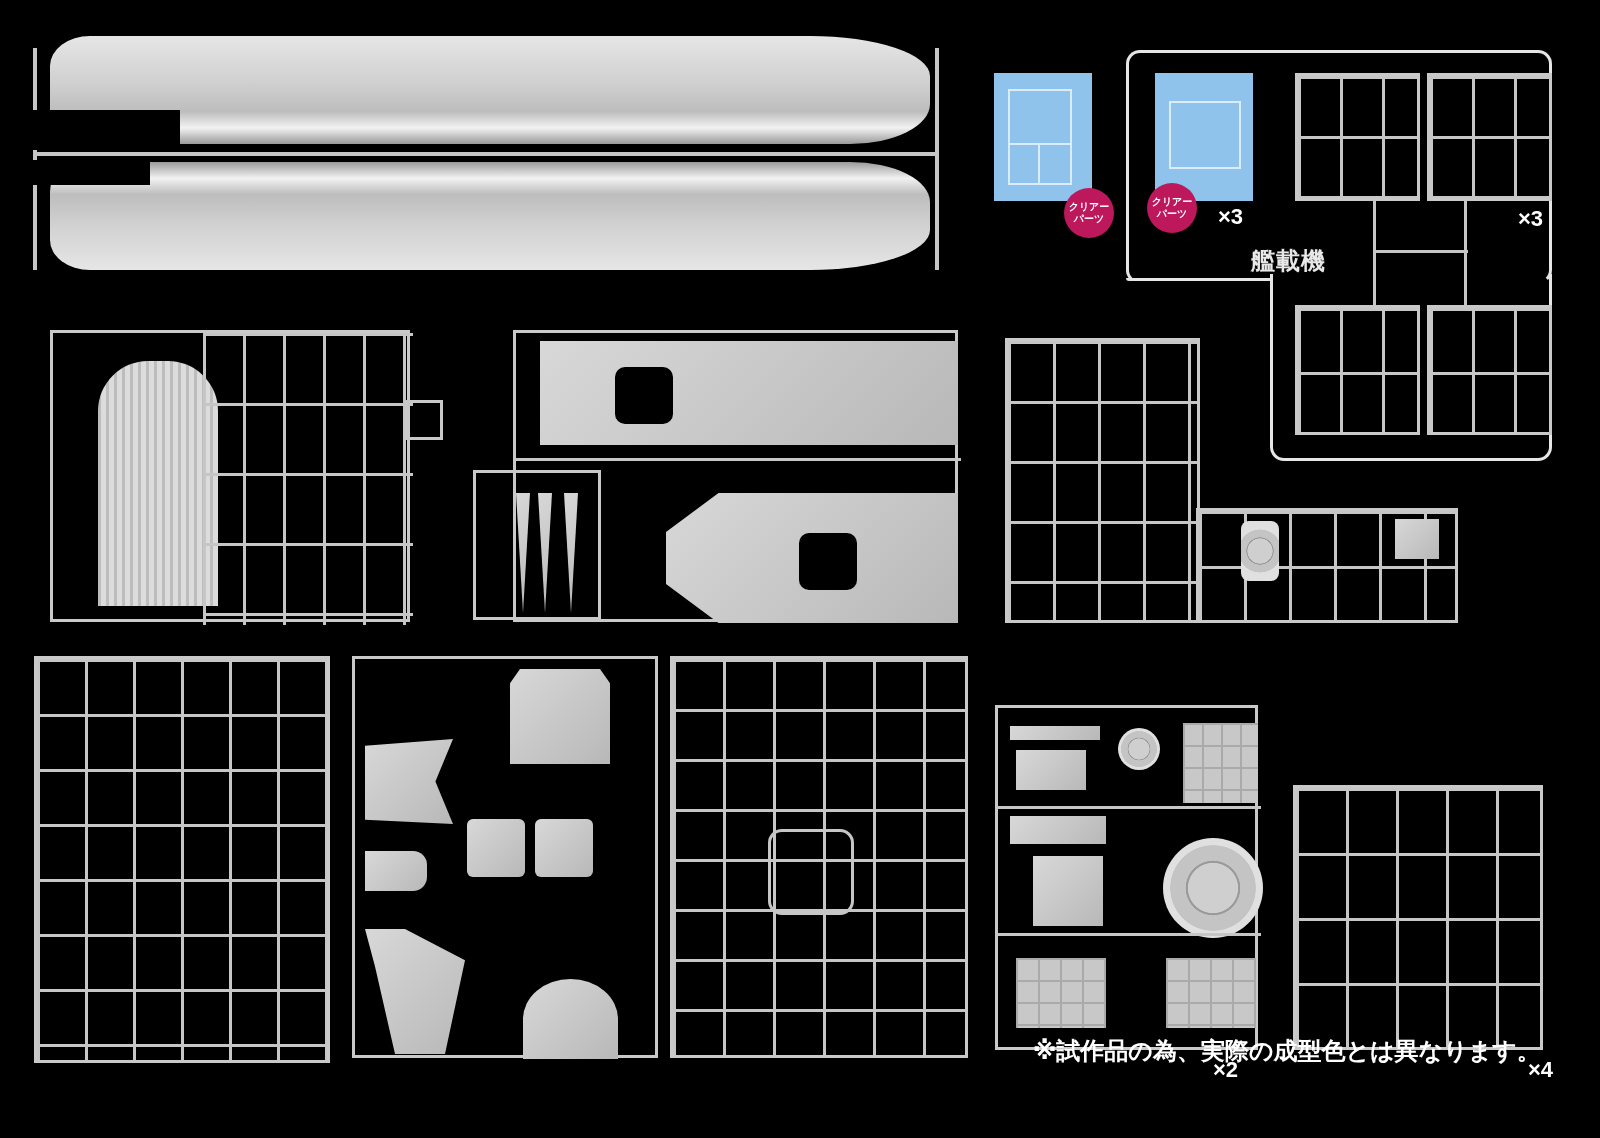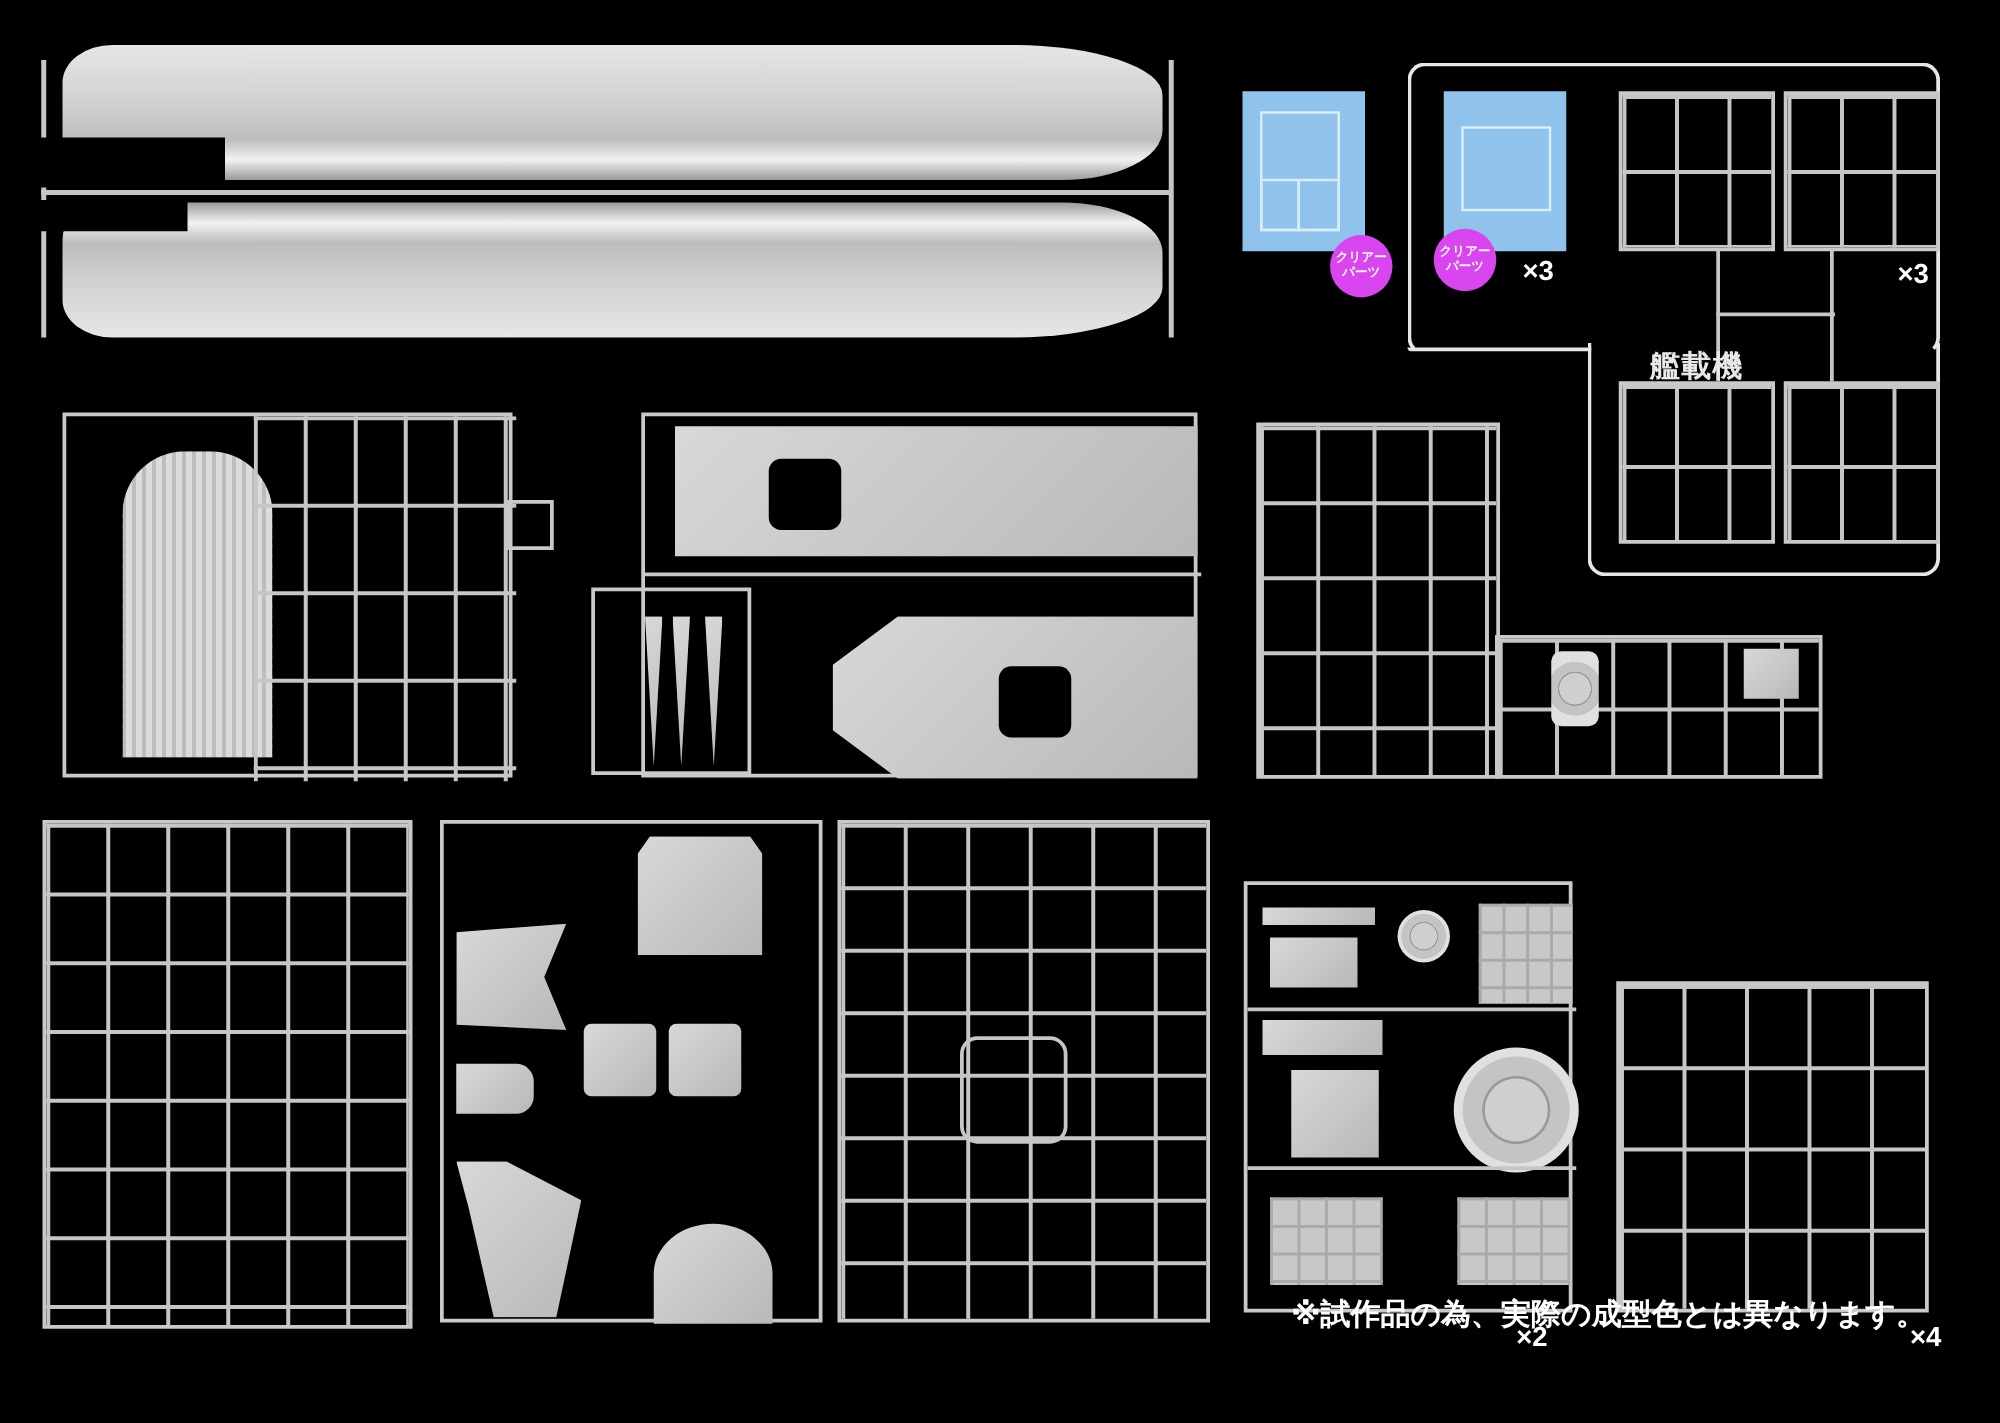--- a/index.html
+++ b/index.html
@@ -5,21 +5,21 @@
   html,body{margin:0;padding:0;background:#000;}
   body{width:1600px;height:1138px;position:relative;overflow:hidden;font-family:"DejaVu Sans",sans-serif;}
   .abs{position:absolute;}
   .sprue{position:absolute;border:3px solid #c9c9c9;box-sizing:border-box;}
   .rail{position:absolute;background:#c6c6c6;}
   .part{position:absolute;background:linear-gradient(135deg,#d8d8d8,#b8b8b8);}
   .hull{position:absolute;border-radius:0 120px 60px 0/0 40px 30px 0;background:linear-gradient(180deg,#e6e6e6 0%,#cfcfcf 45%,#bdbdbd 70%,#f2f2f2 85%,#9a9a9a 100%);}
   .hole{position:absolute;background:#000;border-radius:10px;}
   .clear{position:absolute;background:#8fc3ec;}
   .clear .frame{position:absolute;border:2px solid #d8ecfa;}
-  .badge{position:absolute;width:50px;height:50px;border-radius:50%;background:#d946ef;color:#fff;font-size:10px;font-weight:bold;line-height:12px;text-align:center;display:flex;align-items:center;justify-content:center;white-space:pre-line;}
+  .badge{position:absolute;width:50px;height:50px;border-radius:50%;background:#be185d;color:#fff;font-size:10px;font-weight:bold;line-height:12px;text-align:center;display:flex;align-items:center;justify-content:center;white-space:pre-line;}
   .mult{position:absolute;color:#fff;font-family:"Liberation Sans",sans-serif;font-weight:bold;font-size:22px;}
   .title{position:absolute;color:#e8e8e8;font-weight:bold;font-size:24px;letter-spacing:1px;}
   .group-border{position:absolute;border:3px solid #e6e6e6;}
   .footnote{position:absolute;color:#fff;font-weight:bold;font-size:24px;white-space:nowrap;}
   .grid{position:absolute;background-image:linear-gradient(#c6c6c6 3px,transparent 3px),linear-gradient(90deg,#c6c6c6 3px,transparent 3px);}
   .disk{position:absolute;border-radius:50%;background:radial-gradient(circle,#cfcfcf 0 35%,#9a9a9a 36% 38%,#c4c4c4 39% 60%,#e0e0e0 61% 100%);}
 </style>
 </head>
 <body>
 
@@ -52,21 +52,21 @@
 パーツ</div>
 <div class="mult" style="left:1218px;top:204px;">×3</div>
 
 <div class="grid sprue" style="left:1295px;top:73px;width:125px;height:128px;background-size:42px 60px;"></div>
 <div class="grid sprue" style="left:1427px;top:73px;width:125px;height:128px;background-size:42px 60px;"></div>
 <div class="grid sprue" style="left:1295px;top:305px;width:125px;height:130px;background-size:42px 64px;"></div>
 <div class="grid sprue" style="left:1427px;top:305px;width:125px;height:130px;background-size:42px 64px;"></div>
 <div class="rail" style="left:1373px;top:200px;width:3px;height:105px;"></div>
 <div class="rail" style="left:1464px;top:200px;width:3px;height:105px;"></div>
 <div class="rail" style="left:1373px;top:250px;width:95px;height:3px;"></div>
-<div class="title" style="left:1320px;top:245px;margin-top:32px;">艦載機</div>
+<div class="title" style="left:1251px;top:245px;">艦載機</div>
 <div class="mult" style="left:1518px;top:206px;">×3</div>
 
 <div class="sprue" style="left:50px;top:330px;width:360px;height:292px;">
   <div class="part" style="left:45px;top:28px;width:120px;height:245px;background-image:repeating-linear-gradient(90deg,#bdbdbd 0 3px,#dcdcdc 3px 8px),repeating-linear-gradient(0deg,#bdbdbd 0 2px,transparent 2px 8px);border-radius:50px 50px 0 0;"></div>
   <div class="grid" style="left:150px;top:0;width:210px;height:292px;background-size:40px 70px;"></div>
 </div>
 <div class="sprue" style="left:405px;top:400px;width:38px;height:40px;"></div>
 
 <div class="sprue" style="left:513px;top:330px;width:445px;height:292px;">
   <div class="part" style="left:24px;top:8px;width:418px;height:104px;">

